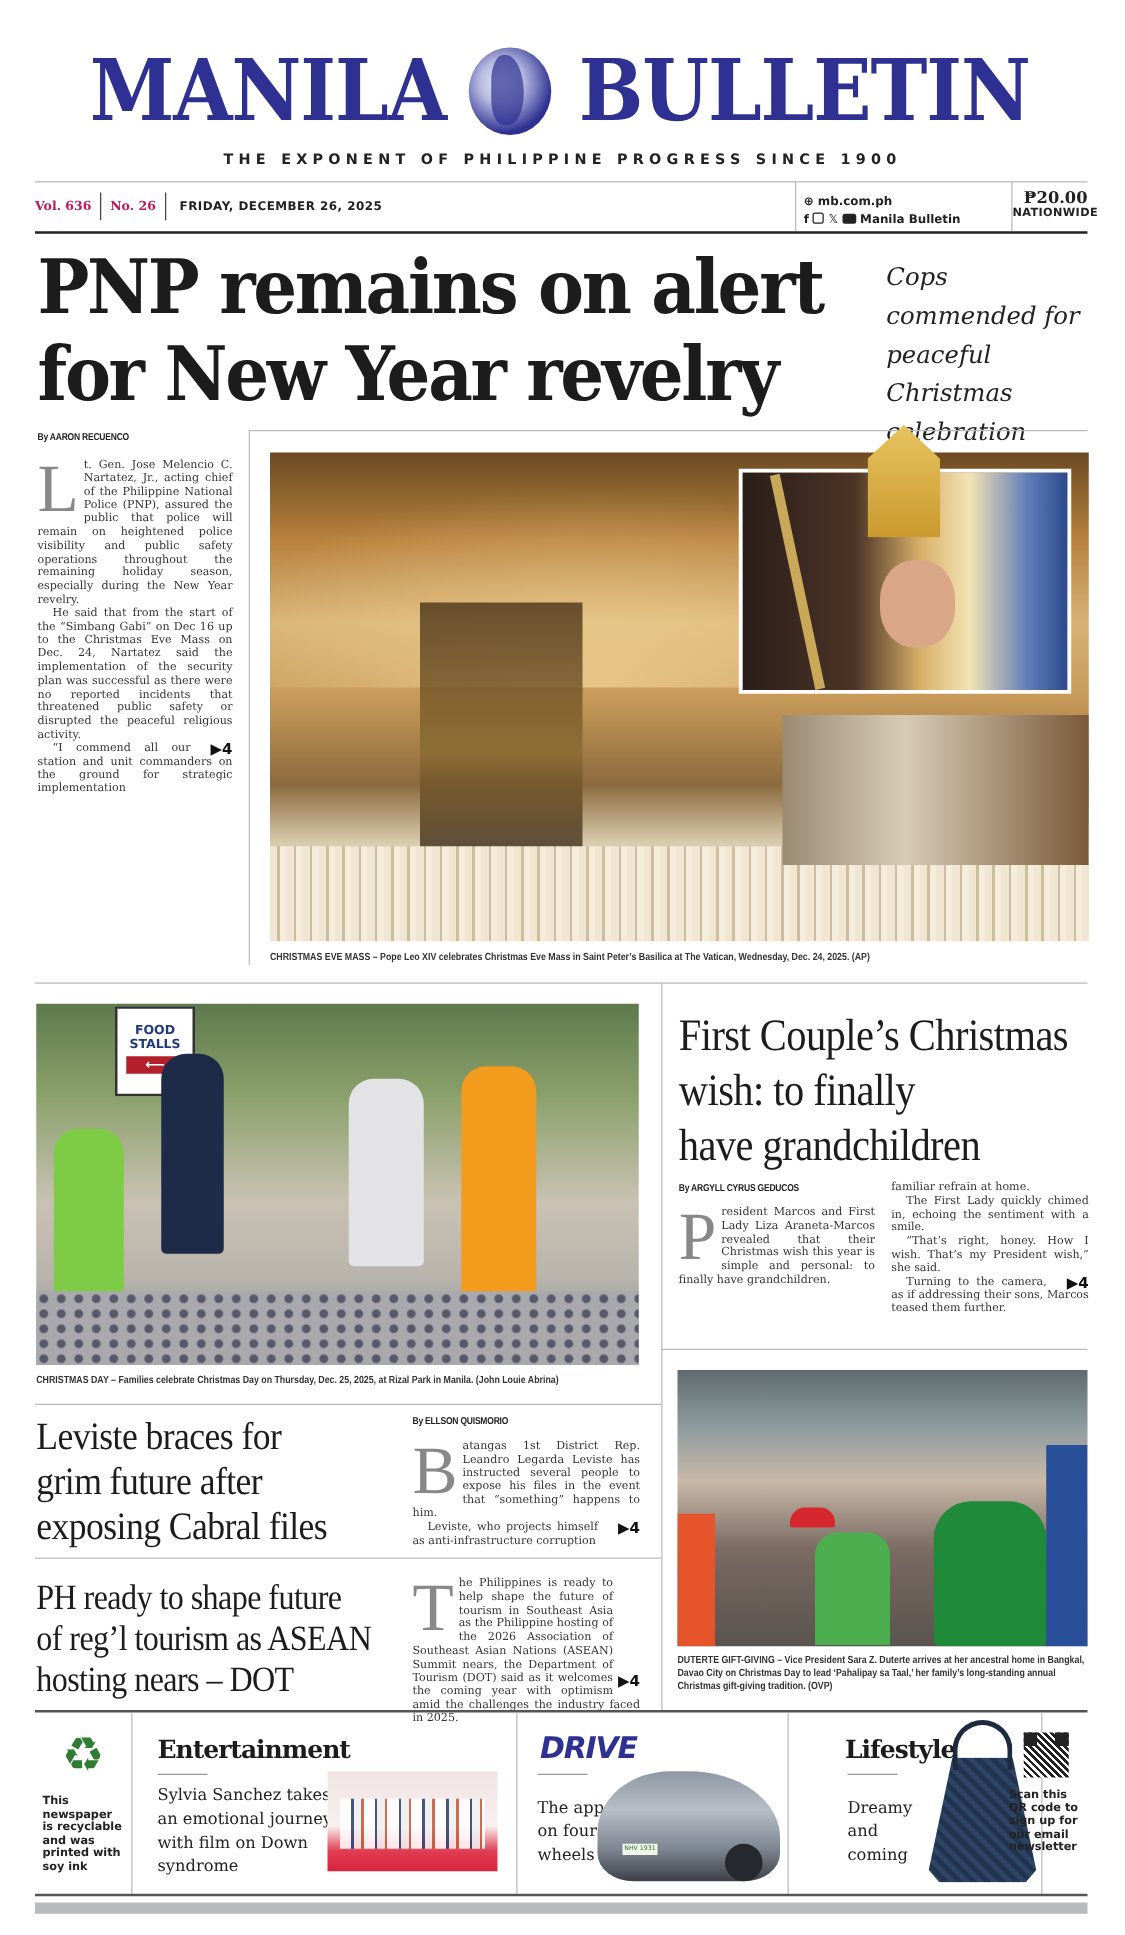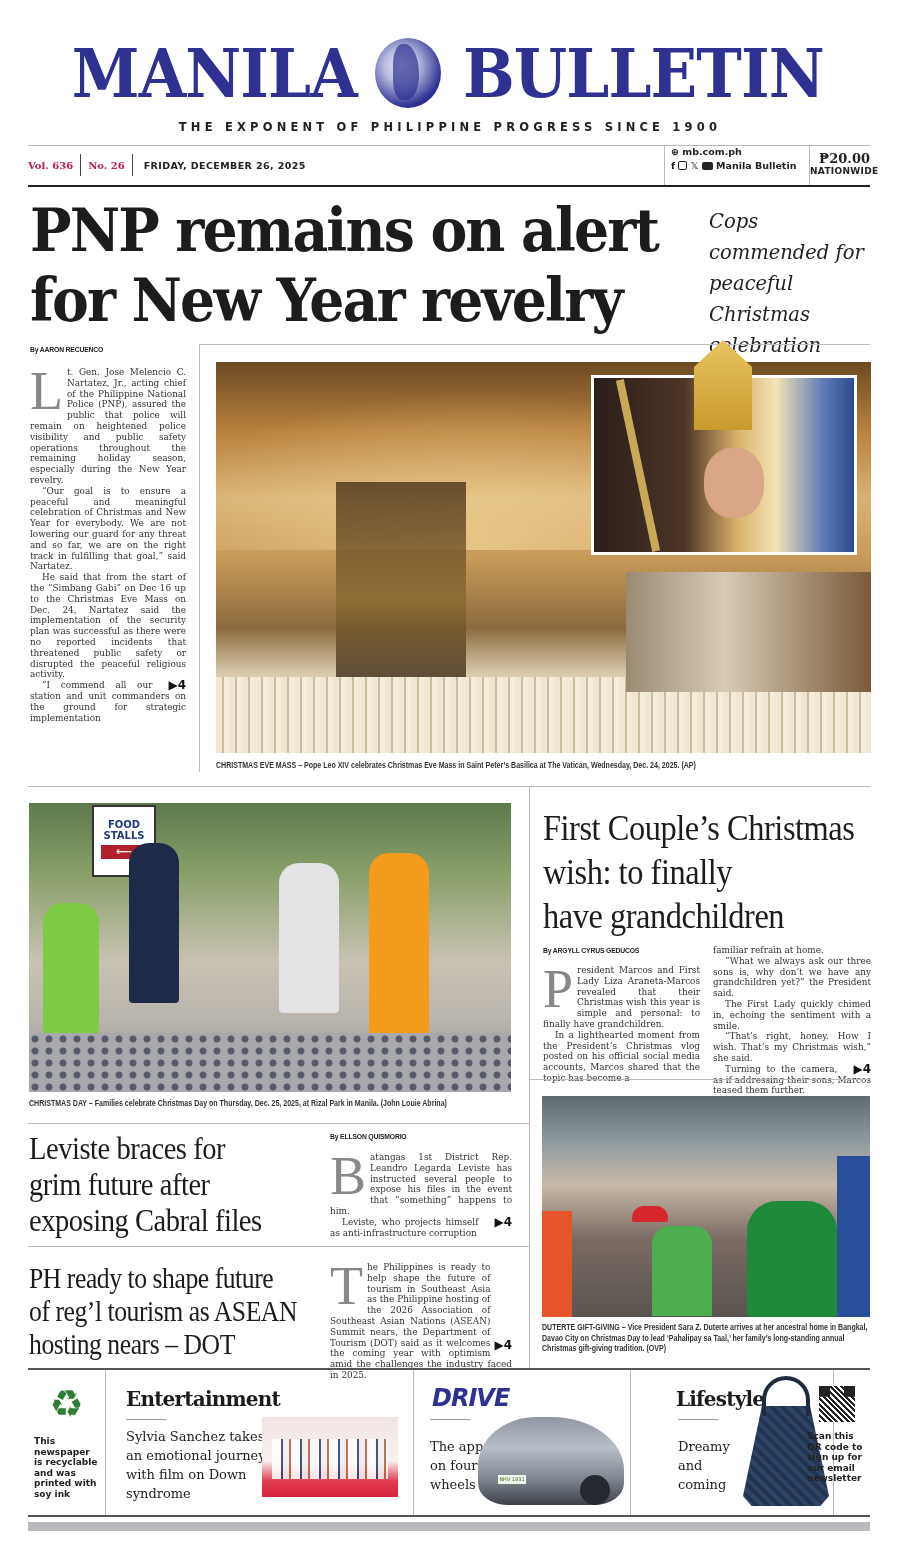--- a/index.html
+++ b/index.html
@@ -14,21 +14,21 @@
   .mast-globe::before { content: ""; position: absolute; left: 18px; top: 6px; width: 26px; height: 56px; background: #2e3192; border-radius: 40% 60% 50% 40%; opacity: 0.7; }
   .tagline { left: 0; width: 900px; top: 120px; text-align: center; font-family: "DejaVu Sans", sans-serif; font-weight: 700; font-size: 11.5px; letter-spacing: 4.2px; color: #222; }
 
   .rule-thin { height: 1px; background: #bbb; }
   .rule-dark { height: 2px; background: #222; }
 
   .infobar { left: 28px; top: 145px; width: 842px; height: 40px; display: flex; align-items: center; font-family: "DejaVu Sans", sans-serif; }
   .vol { font-family: "DejaVu Serif", serif; font-size: 10px; font-weight: 700; color: #be185d; }
   .sep { width: 1px; height: 22px; background: #444; margin: 0 7px; }
   .date { font-size: 9.5px; font-weight: 700; letter-spacing: 0.4px; margin-left: 4px; }
-  .web-box { position: absolute; left: 636px; top: 0; width: 165px; height: 40px; border-left: 1px solid #bbb; padding: 0 0 0 6px; font-size: 9.5px; font-weight: 700; line-height: 14px; }
+  .web-box { position: absolute; left: 608px; top: 0; width: 165px; height: 40px; border-left: 1px solid #bbb; padding: 10px 0 0 6px; font-size: 9.5px; font-weight: 700; line-height: 14px; }
   .price-box { position: absolute; left: 781px; top: 0; width: 61px; height: 40px; border-left: 1px solid #bbb; text-align: right; padding-top: 6px; }
   .price { font-family: "DejaVu Serif", serif; font-weight: 700; font-size: 13px; }
   .nation { font-size: 9px; font-weight: 700; letter-spacing: 0.3px; }
 
   .main-head { left: 30px; top: 195px; width: 670px; font-family: "DejaVu Serif", serif; font-weight: 700; font-size: 60px; line-height: 70px; letter-spacing: -2px; color: #1c1c1c; transform: scaleX(0.92); transform-origin: left; white-space: nowrap; }
   .kicker { left: 709px; top: 206px; width: 175px; font-family: "DejaVu Serif", serif; font-style: italic; font-size: 19.5px; line-height: 31px; color: #222; }
 
   .byline { font-family: "Liberation Sans", sans-serif; font-weight: 700; font-size: 8px; letter-spacing: -0.2px; color: #222; transform: scaleX(0.85); transform-origin: left; white-space: nowrap; }
   .body-text { font-family: "DejaVu Serif", serif; font-size: 8.9px; line-height: 10.8px; color: #333; text-align: justify; hyphens: auto; }
   .body-text p { text-indent: 12px; }
@@ -92,21 +92,20 @@
   <h1 class="abs main-head">
     <span style="display:block">PNP remains on alert</span>
     <span style="display:block">for New Year revelry</span>
   </h1>
   <div class="abs kicker">Cops commended for peaceful Christmas celebration</div>
 
   <div class="abs byline" style="left:30px; top:345px;">By AARON RECUENCO</div>
 
   <div class="abs body-text" style="left:30px; top:367px; width:156px;">
     <p class="first"><span class="dropcap">L</span><span>t. Gen. Jose Melencio C. Nartatez, Jr., acting chief of the Philippine National Police (PNP), assured the public that police will remain on heightened police visibility and public safety operations throughout the remaining holiday season, especially during the New Year revelry.</span></p>
-    <p>“Our goal is to ensure a peaceful and meaningful celebration of Christmas and New Year for everybody. We are not lowering our guard for any threat and so far, we are on the right track in fulfilling that goal,” said Nartatez.</p>
     <p>He said that from the start of the “Simbang Gabi” on Dec 16 up to the Christmas Eve Mass on Dec. 24, Nartatez said the implementation of the security plan was successful as there were no reported incidents that threatened public safety or disrupted the peaceful religious activity.</p>
     <p><span class="jump">▶4</span><span>“I commend all our station and unit commanders on the ground for strategic implementation</span></p>
   </div>
 
   <div class="abs" style="left:199px; top:344px; width:1px; height:428px; background:#bbb;"></div>
   <div class="abs rule-thin" style="left:199px; top:344px; width:671px;"></div>
 
   <div class="abs photo" style="left:216px; top:362px; width:655px; height:391px; background: linear-gradient(180deg, #6b4a22 0%, #b9823e 18%, #d7b274 35%, #c79a58 50%, #8c6a3e 68%, #d9ccae 80%, #efe4cd 100%);">
     <div style="position:absolute; left:0; top:0; width:100%; height:48%; background: radial-gradient(ellipse at 40% 100%, rgba(255,230,170,0.55), rgba(0,0,0,0) 60%);"></div>
     <div style="position:absolute; left:120px; top:120px; width:130px; height:200px; background: linear-gradient(180deg,#4a3218,#8b6a32 60%,#3a2a18);opacity:0.8;"></div>
@@ -145,27 +144,25 @@
 
 <article>
   <h2 class="abs serif-head" style="left:543px; top:806px; width:340px; font-size:36px; line-height:44px; transform:scaleX(0.9); transform-origin:left; white-space:nowrap;">
     <span style="display:block">First Couple’s Christmas</span>
     <span style="display:block">wish: to finally</span>
     <span style="display:block">have grandchildren</span>
   </h2>
   <div class="abs byline" style="left:543px; top:946px;">By ARGYLL CYRUS GEDUCOS</div>
   <div class="abs body-text" style="left:543px; top:965px; width:157px;">
     <p class="first"><span class="dropcap">P</span><span>resident Marcos and First Lady Liza Araneta-Marcos revealed that their Christmas wish this year is simple and personal: to finally have grandchildren.</span></p>
-    <p>In a lighthearted moment from the President’s Christmas vlog posted on his official social media accounts, Marcos shared that the topic has become a</p>
   </div>
   <div class="abs body-text" style="left:713px; top:945px; width:158px;">
     <p class="first">familiar refrain at home.</p>
-    <p>“What we always ask our three sons is, why don’t we have any grandchildren yet?” the President said.</p>
     <p>The First Lady quickly chimed in, echoing the sentiment with a smile.</p>
-    <p>“That’s right, honey. How I wish. That’s my Christmas wish,” she said.</p>
+    <p>“That’s right, honey. How I wish. That’s my President wish,” she said.</p>
     <p><span class="jump">▶4</span><span>Turning to the camera, as if addressing their sons, Marcos teased them further.</span></p>
   </div>
 </article>
 
 <div class="abs rule-thin" style="left:529px; top:1079px; width:341px;"></div>
 
 <section>
   <div class="abs photo" style="left:542px; top:1096px; width:328px; height:221px; background: linear-gradient(180deg, #5e6a6e 0%, #8c9a9e 20%, #c8b9a8 40%, #7a6a62 65%, #5a5450 100%);">
     <div style="position:absolute; left:0; top:115px; width:30px; height:106px; background:#e6542c;"></div>
     <div style="position:absolute; left:110px; top:130px; width:60px; height:90px; background:#4cae4f; border-radius:18px 18px 0 0;"></div>

